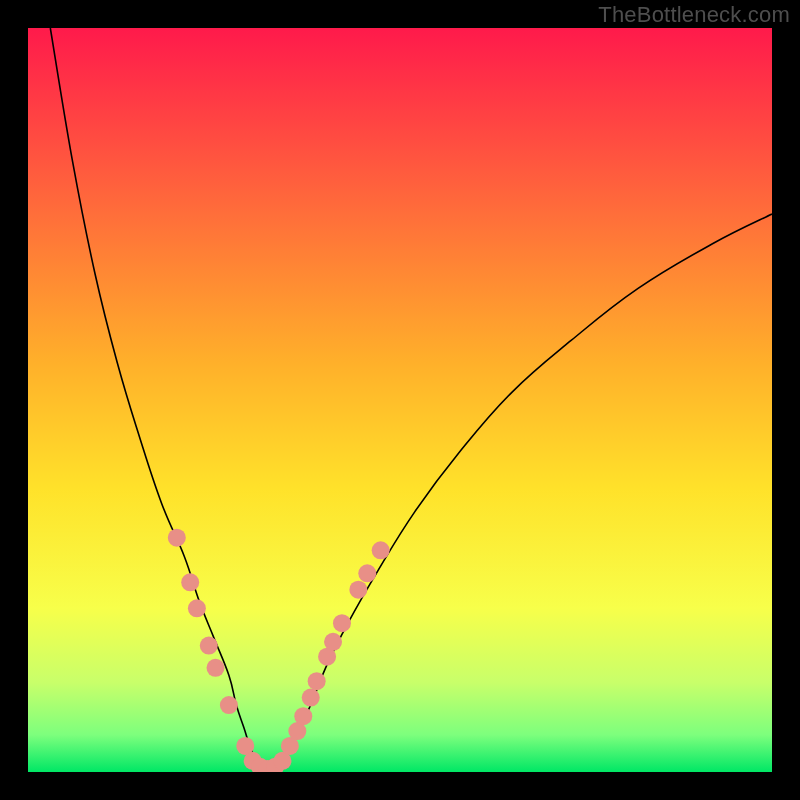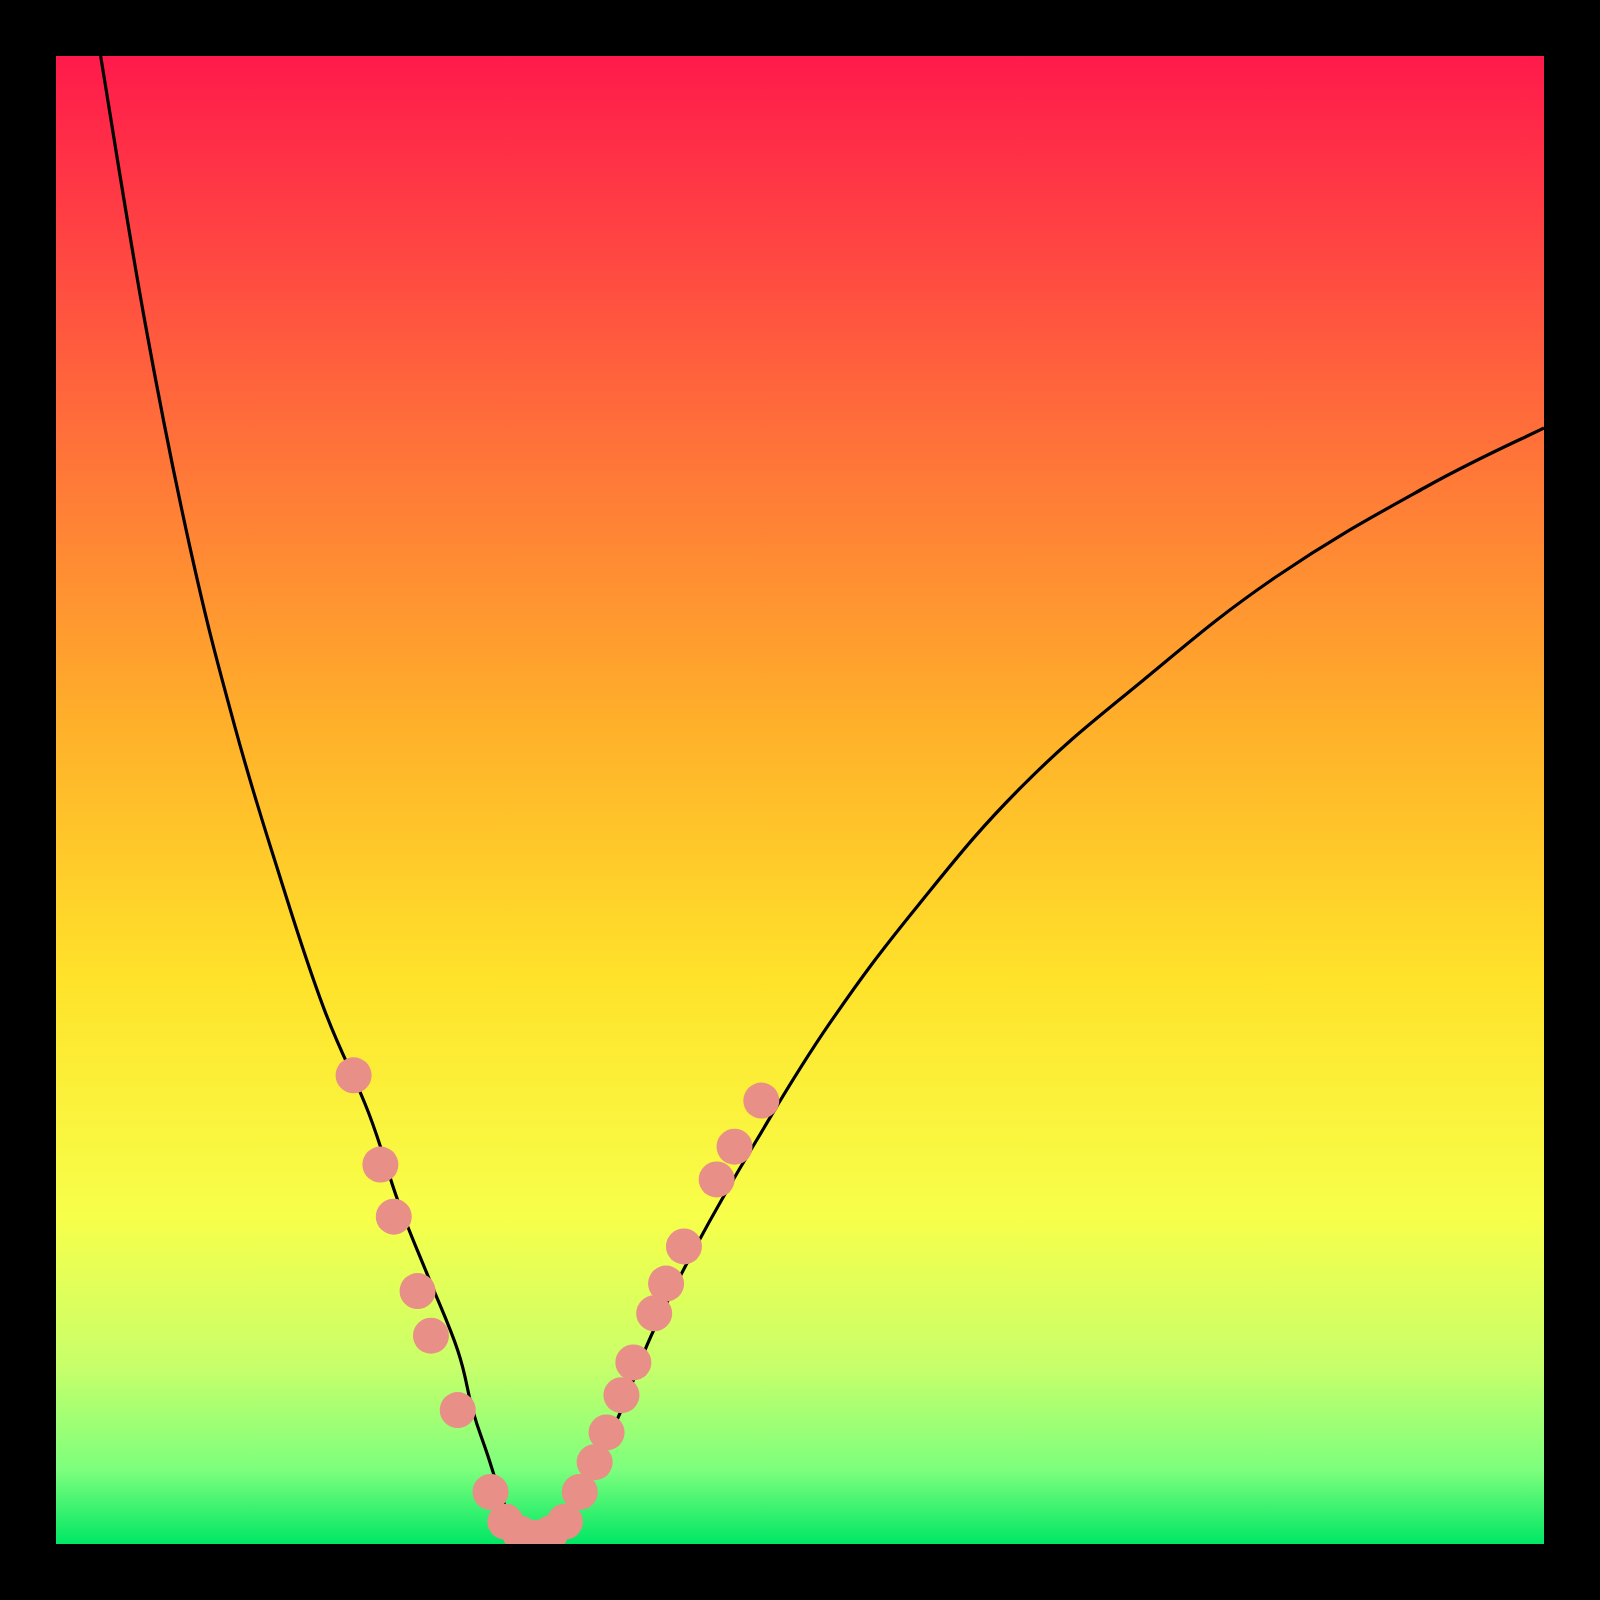--- a/index.html
+++ b/index.html
@@ -34,20 +34,21 @@
     font-size: 22px;
     font-weight: 500;
     letter-spacing: 0.2px;
   }
   svg { display:block; }
 </style>
 </head>
 <body>
 
 <div class="frame">
+  <div class="watermark">TheBottleneck.com</div>
 
   <div class="plot">
     <svg id="chart-svg" width="744" height="744" viewBox="0 0 744 744">
       <defs>
         <linearGradient id="bg" x1="0" y1="0" x2="0" y2="1">
             <stop offset="0%" stop-color="#ff1a4b"></stop>
             <stop offset="25%" stop-color="#ff6e3a"></stop>
             <stop offset="45%" stop-color="#ffb02a"></stop>
             <stop offset="62%" stop-color="#ffe22a"></stop>
             <stop offset="78%" stop-color="#f7ff4a"></stop>

